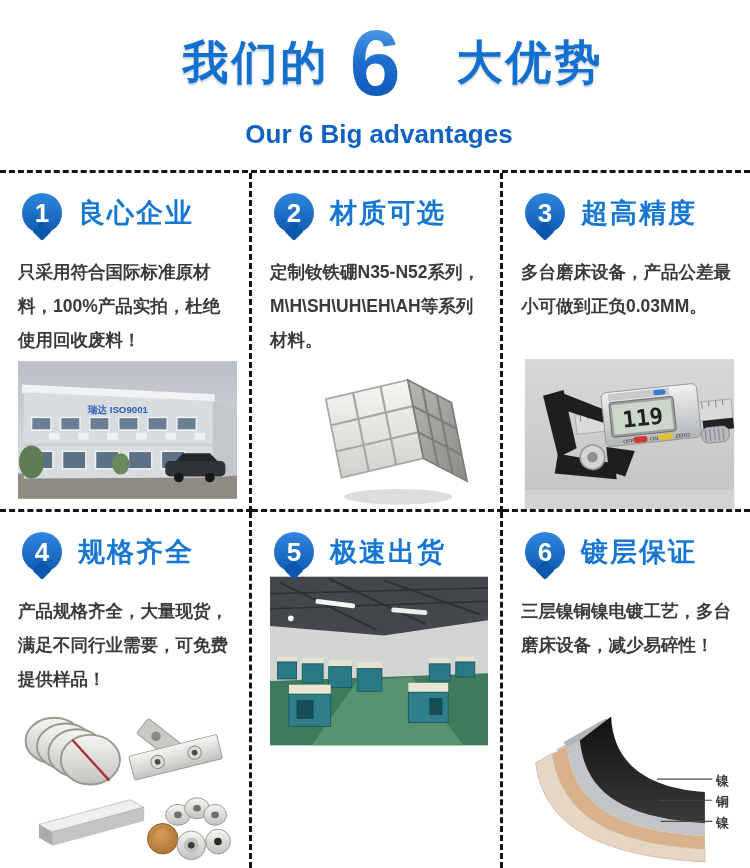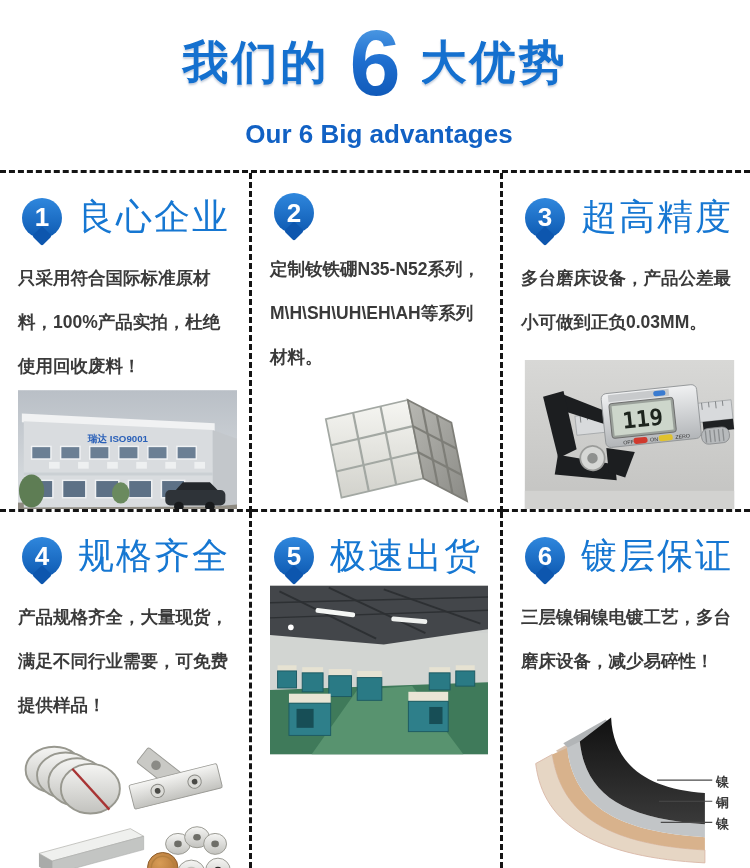--- a/index.html
+++ b/index.html
@@ -7,20 +7,21 @@
   body {
     width:750px; height:868px; overflow:hidden;
     font-family:"Liberation Sans","DejaVu Sans",sans-serif;
   }
   
   .header { height:170px; display:flex; flex-direction:column; align-items:center; justify-content:flex-start; padding-top:22px; }
   .title-row { display:flex; align-items:center; gap:16px; }
   .title-cn {
     font-size:46px; font-weight:800; letter-spacing:3px; color:#1470cf;
     text-shadow:0 2px 2px rgba(20,60,120,0.25);
+    margin-left:36px;
   }
   .title-num {
     font-size:92px; font-weight:800; line-height:0.9; color:#1565c0;
     background:linear-gradient(180deg,#54a0e6 0%,#1f6fd0 45%,#0d55b4 100%);
     -webkit-background-clip:text; background-clip:text; -webkit-text-fill-color:transparent;
     text-shadow:none; padding:0 4px;
   }
   .subtitle { margin-top:14px; font-size:26px; font-weight:600; color:#1161c4;margin-left:8px; }
   
   .grid {
@@ -35,23 +36,23 @@
     position:relative; width:40px; height:40px; flex:0 0 40px; border-radius:50%;
     background:linear-gradient(180deg,#2f87dd 0%,#0e5ab2 100%);
     display:flex; align-items:center; justify-content:center;
   }
   .badge::after {
     content:""; position:absolute; bottom:-5px; left:50%; margin-left:-7px;
     width:14px; height:14px; background:#0d56ae; border-radius:2px;
     transform:rotate(45deg); z-index:0;
   }
   .badge span { position:relative; z-index:1; color:#fff; font-size:26px; font-weight:700; }
-  .card-title { font-size:36px; font-weight:400; color:#1677d2; letter-spacing:2px; }
+  .card-title { font-size:27px; font-weight:700; color:#1677d2; letter-spacing:2px; }
   .card-desc {
-    margin-top:14px; min-height:104px; font-size:17.5px; line-height:44px;
+    margin-top:22px; min-height:104px; font-size:17.5px; line-height:34px;
     font-weight:600; color:#3a3a3a; word-break:break-all;
   }
   .card-media { display:flex; justify-content:center; align-items:flex-start; }
   .row1 .card-media { height:150px;justify-content:center; }
   .row2 .card-media { height:190px; }
   svg text { font-family:"Liberation Sans","DejaVu Sans",sans-serif; }
   .lcd-digits { font-family:"DejaVu Sans Mono",monospace; }
 </style>
 </head>
 <body>
@@ -123,20 +124,21 @@
         </g>
       </svg>
     </div>
   </section>
 
   <section class="cell row1 col2">
     <div class="card-head">
       <div class="badge">
           <span>2</span>
         </div>
+      <h2 class="card-title">材质可选</h2>
     </div>
     <p class="card-desc">定制钕铁硼N35-N52系列，M\H\SH\UH\EH\AH等系列材料。</p>
     <div class="card-media">
       <svg width="226" height="150" viewBox="0 0 226 172">
         <defs>
           <linearGradient id="cubeF" x1="0" y1="0" x2="0" y2="1">
             <stop offset="0" stop-color="#f6f6f2"></stop>
               <stop offset="1" stop-color="#d2d2cc"></stop>
           </linearGradient>
           <linearGradient id="cubeS" x1="0" y1="0" x2="1" y2="1">

